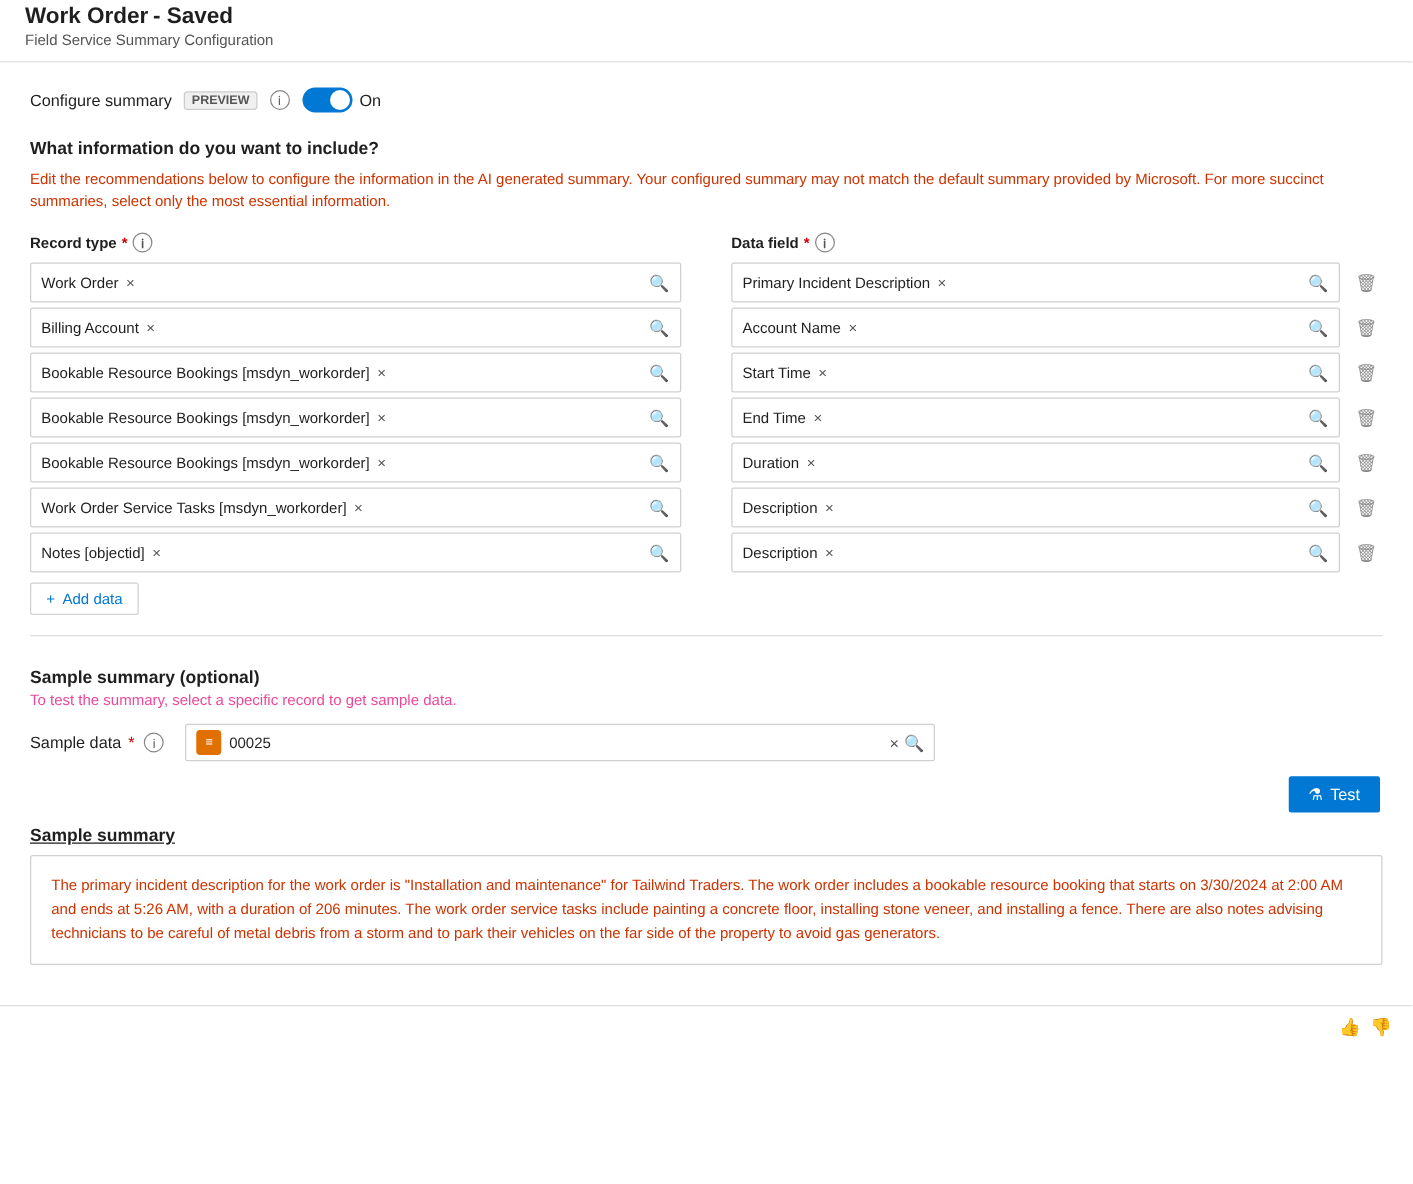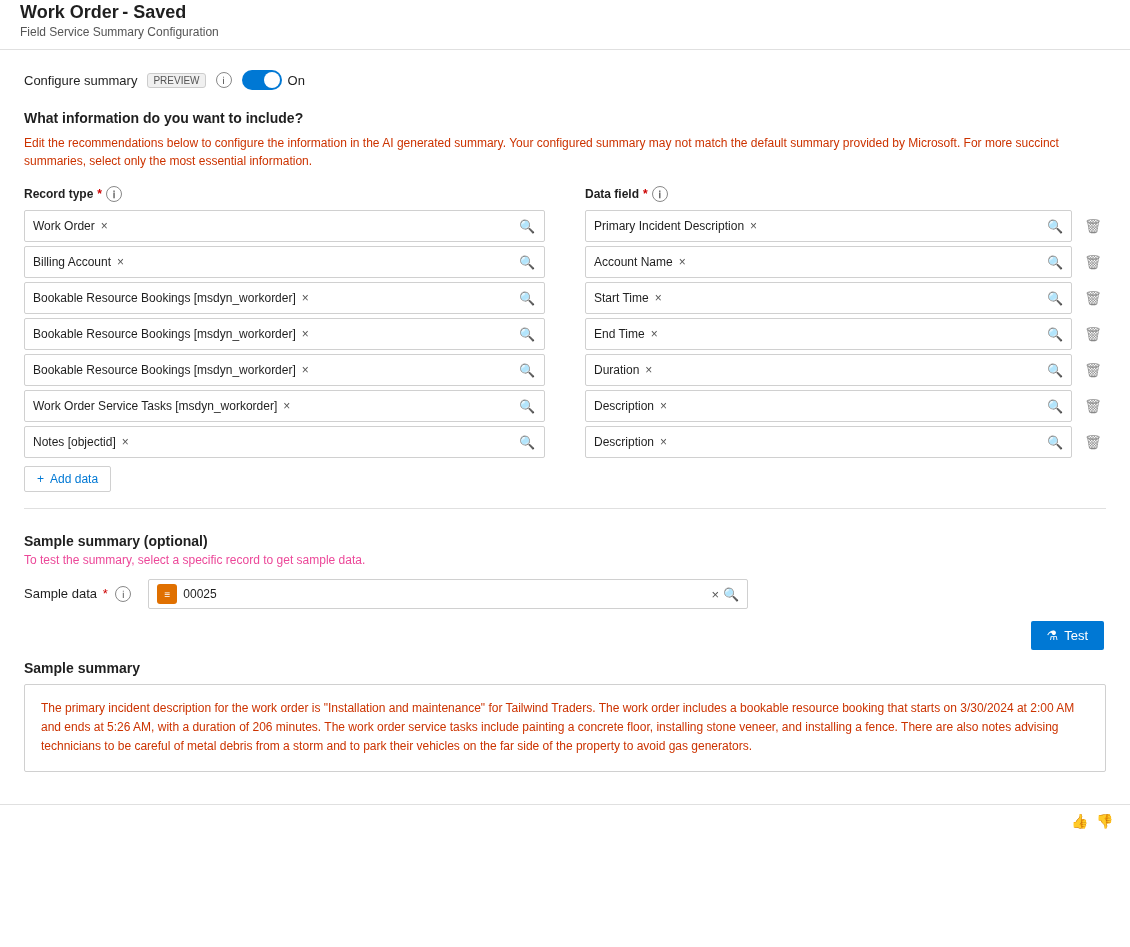--- a/index.html
+++ b/index.html
@@ -6,21 +6,21 @@
     body { font-family: 'Segoe UI', Arial, sans-serif; font-size: 13px; color: #1f1f1f; background: #fff; }
     
     .page-header { padding: 2px 20px 10px; border-bottom: 1px solid #e0e0e0; }
     .page-title { font-size: 18px; font-weight: 600; color: #1f1f1f; }
     .page-subtitle { font-size: 12px; color: #555; margin-top: 2px; }
     
     .content { padding: 20px 24px; }
     
     .configure-row { display: flex; align-items: center; gap: 10px; margin-bottom: 20px; }
     .configure-label { font-size: 13px; color: #1f1f1f; }
-    .preview-badge { background: #f0f0f0; border: 1px solid #ccc; border-radius: 3px; font-size: 10px; padding: 1px 5px; color: #555; font-weight: 400; }
+    .preview-badge { background: #f0f0f0; border: 1px solid #ccc; border-radius: 3px; font-size: 10px; padding: 1px 5px; color: #555; font-weight: 700; }
     .info-icon { width: 16px; height: 16px; border-radius: 50%; border: 1px solid #888; display: inline-flex; align-items: center; justify-content: center; font-size: 10px; color: #555; cursor: pointer; }
     .toggle-wrapper { display: flex; align-items: center; gap: 6px; }
     .toggle { position: relative; width: 40px; height: 20px; }
     .toggle input { opacity: 0; width: 0; height: 0; }
     .toggle-slider { position: absolute; top: 0; left: 0; right: 0; bottom: 0; background: #0078d4; border-radius: 20px; cursor: pointer; }
     .toggle-slider::before { content: ''; position: absolute; width: 16px; height: 16px; left: 22px; top: 2px; background: white; border-radius: 50%; }
     .toggle-on-label { font-size: 13px; color: #1f1f1f; }
     
     .section-title { font-size: 14px; font-weight: 600; margin-bottom: 8px; }
     .section-desc { font-size: 12px; color: #c30; margin-bottom: 16px; line-height: 1.5; }
@@ -277,21 +277,21 @@
       </div>
     </div>
 
     <div class="test-btn-row">
       <button class="test-btn">
         <span>⚗</span>
         <span>Test</span>
       </button>
     </div>
 
-    <div class="sample-title" style="margin-bottom: 8px;">Sample summary</div>
+    <div class="sample-title" style="margin-bottom: 8px; text-decoration: underline;">Sample summary</div>
 
     <div class="sample-summary-box">
       <span>The primary incident description for the work order is "Installation and maintenance" for Tailwind Traders. The work order includes a bookable resource booking that starts on 3/30/2024 at 2:00 AM and ends at 5:26 AM, with a duration of 206 minutes. The work order service tasks include painting a concrete floor, installing stone veneer, and installing a fence. There are also notes advising technicians to be careful of metal debris from a storm and to park their vehicles on the far side of the property to avoid gas generators.</span>
     </div>
   </div>
 </div>
 
 <div class="footer">
   <div>
   </div>

